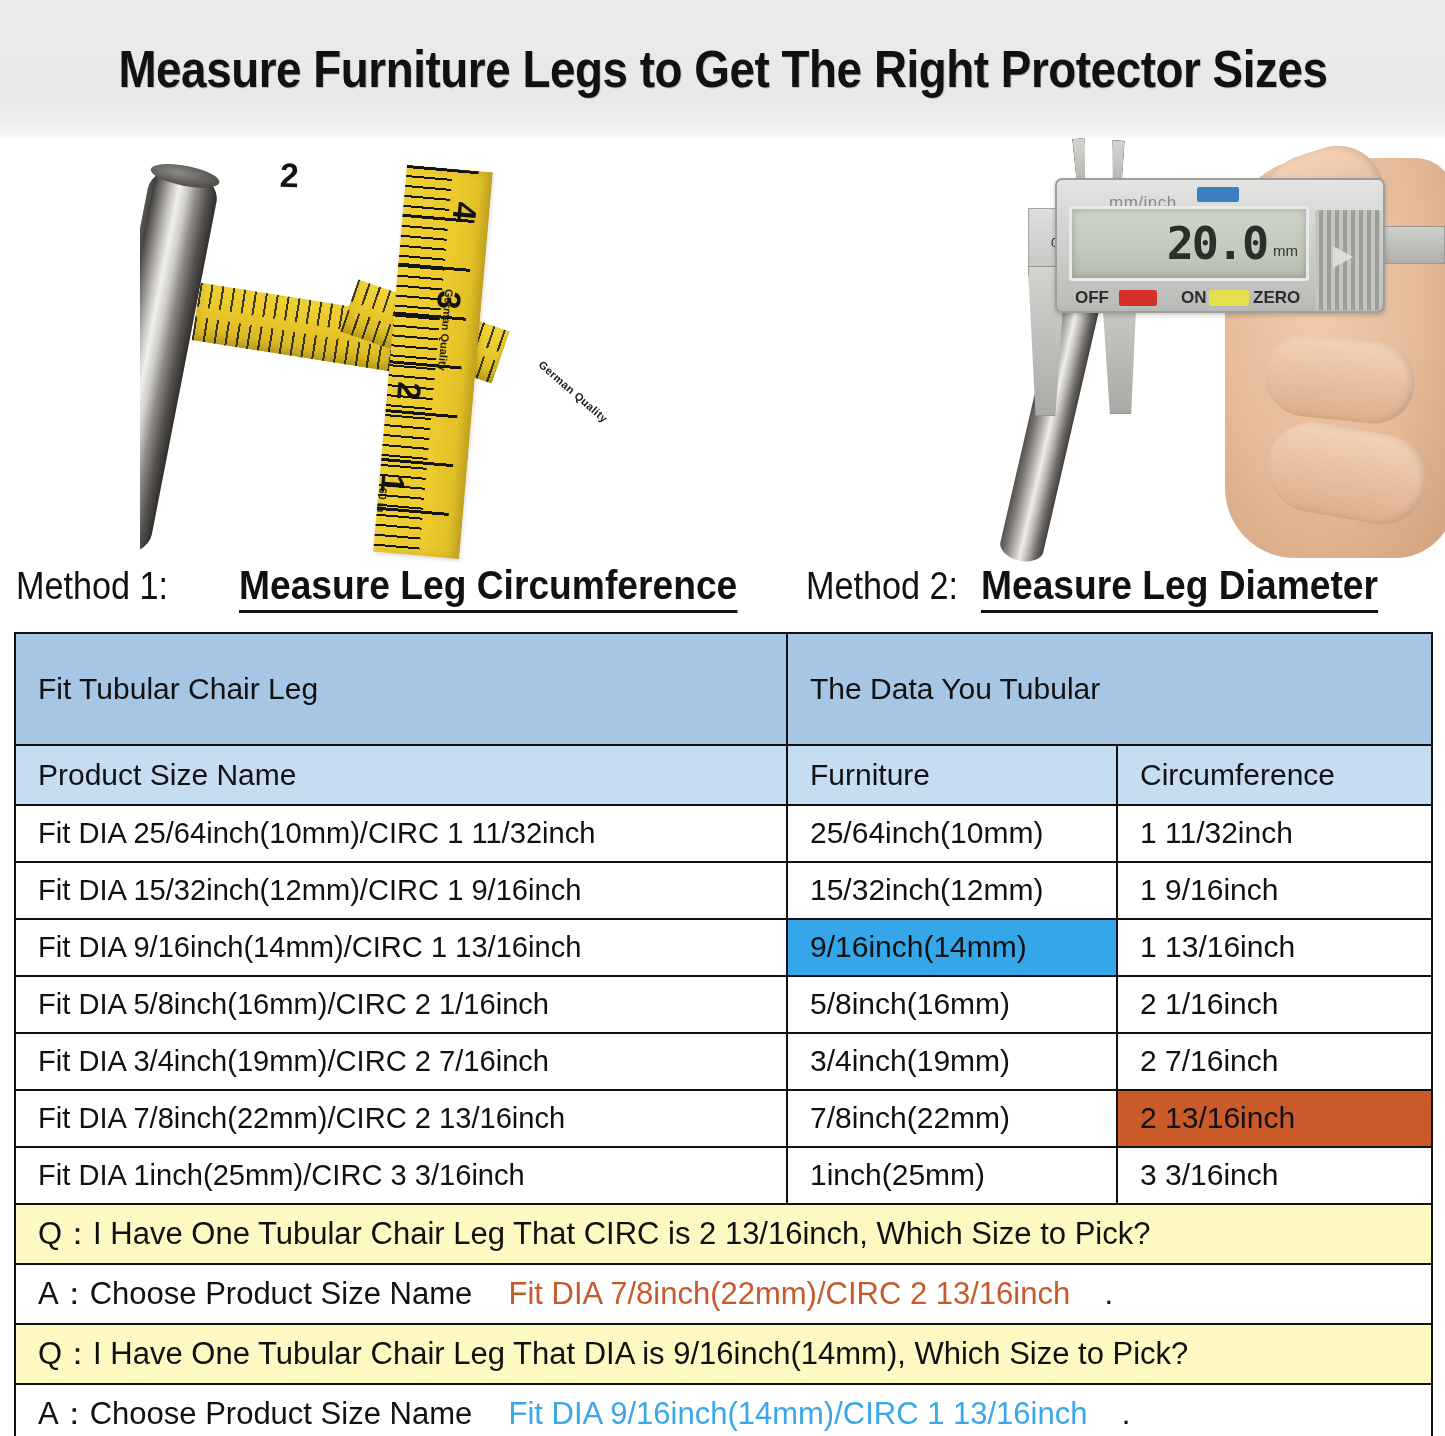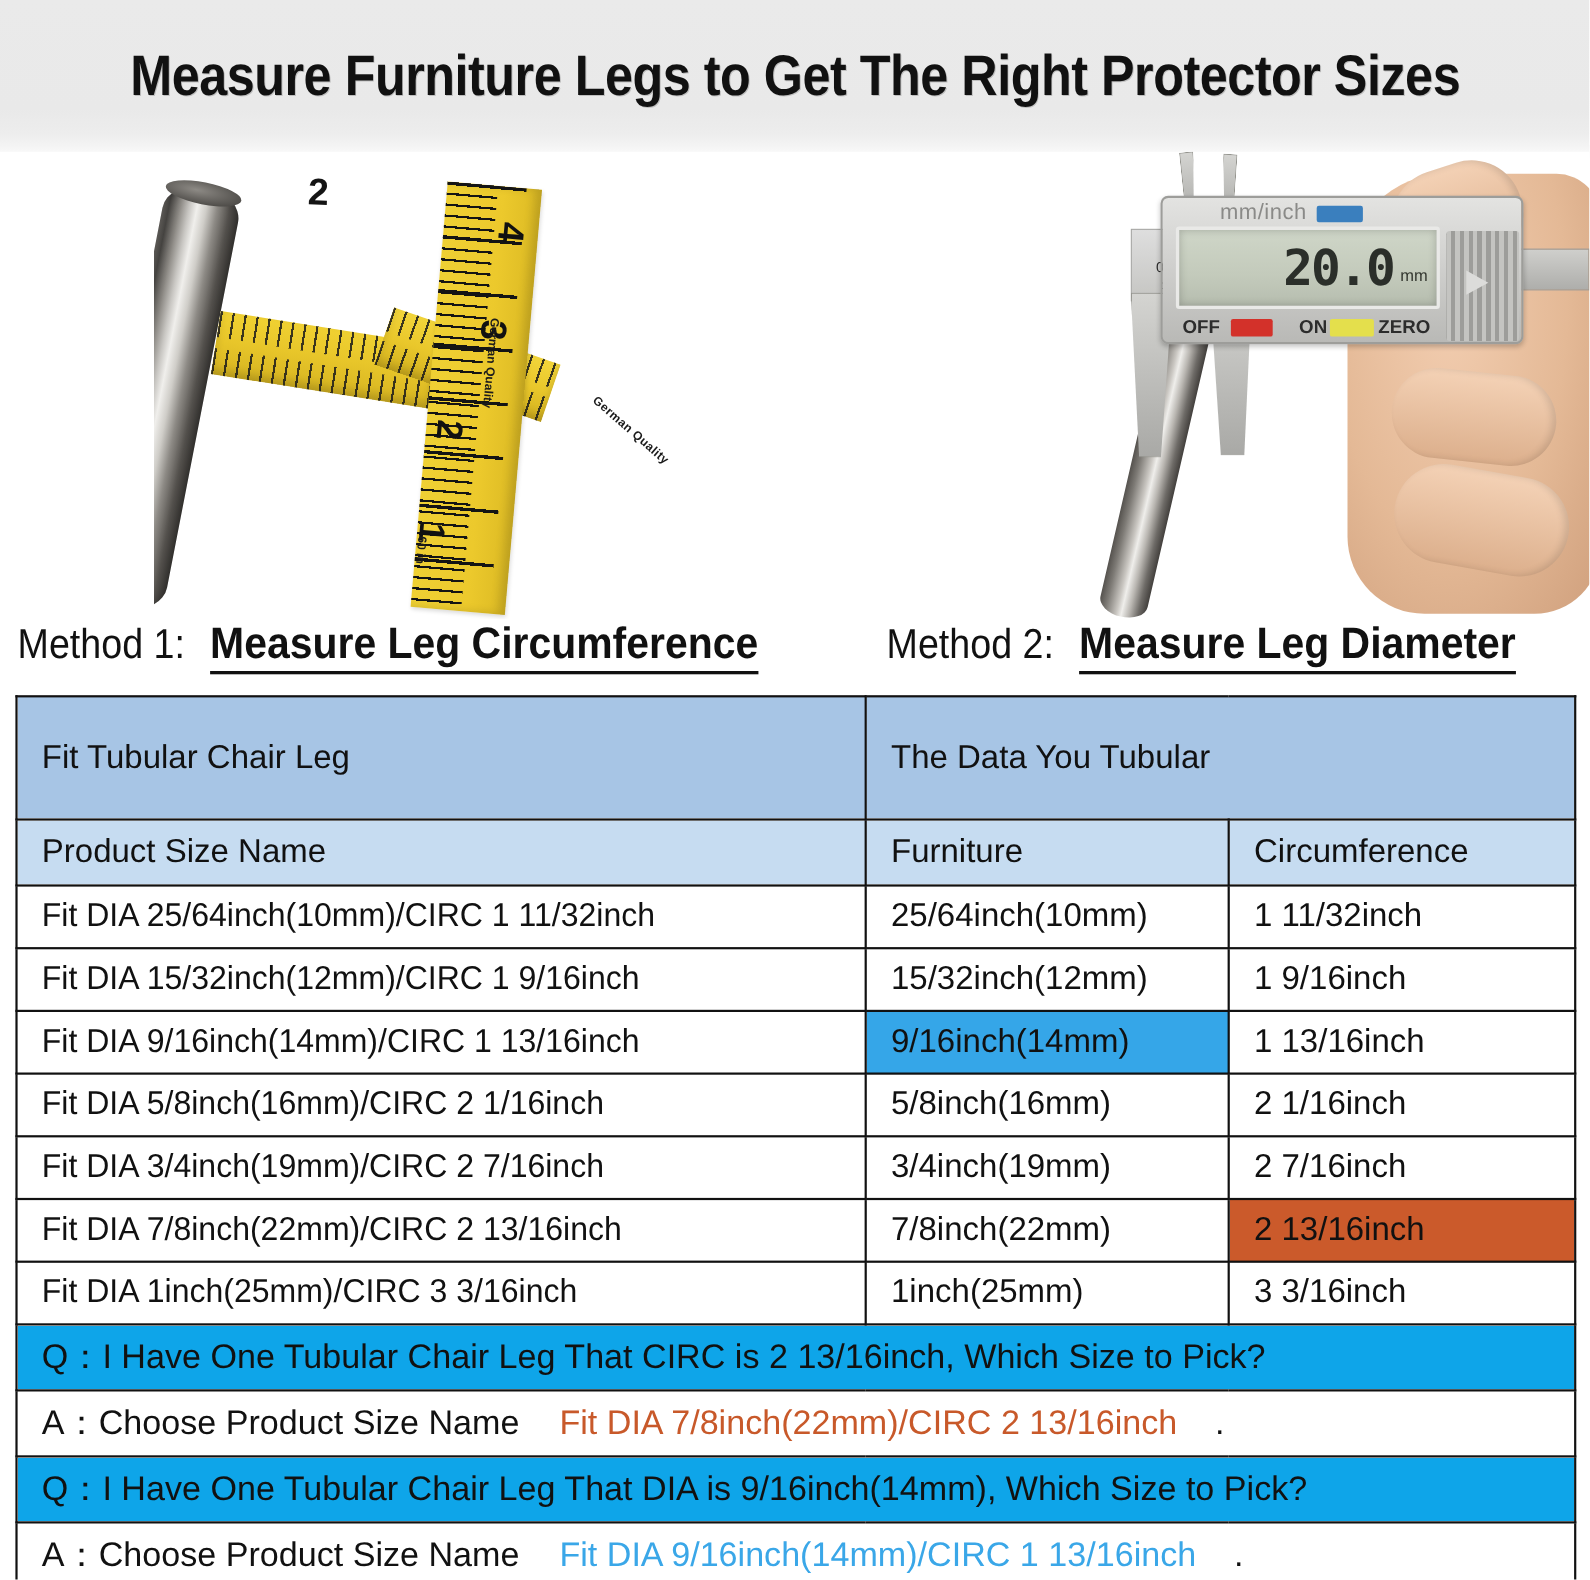--- a/index.html
+++ b/index.html
@@ -114,21 +114,21 @@
   .f2{ right:30px; top:200px; width:150px; height:82px; transform:rotate(6deg); }
   .f3{ right:18px; top:290px; width:160px; height:90px; transform:rotate(10deg); }
 
   .cal-body{
     position:absolute; left:55px; top:40px; width:330px; height:135px;
     background:linear-gradient(180deg,#e3e3e1 0%,#cfcfcd 48%,#b9b9b6 100%);
     border:2px solid #9d9d9a; border-radius:7px;
     box-shadow:0 2px 5px rgba(0,0,0,.22);
   }
   .cal-mmlabel{
-    position:absolute; left:52px; top:2px; font-size:20px; color:#8a8a88; letter-spacing:.5px;
+    position:absolute; left:52px; top:13px; font-size:17px; color:#8a8a88; letter-spacing:.5px;
   }
   .cal-bluebtn{
     position:absolute; left:140px; top:7px; width:42px; height:15px;
     background:#3a7fbe; border-radius:2px;
   }
   .lcd{
     position:absolute; left:12px; top:26px; width:240px; height:75px;
     background:linear-gradient(180deg,#cfd6c8 0%,#c3cabb 60%,#b6bdaf 100%);
     border:3px solid #e9e9e7; border-radius:3px;
     box-shadow:inset 0 0 8px rgba(0,0,0,.22);
@@ -178,21 +178,21 @@
     background:linear-gradient(90deg,#55524e 0%,#7d7a75 16%,#cac7c2 40%,#efeeeb 50%,#b9b6b1 66%,#6e6b67 84%,#423f3c 100%);
   }
   .cal-rail{
     position:absolute; left:380px; top:88px; width:65px; height:38px;
     background:linear-gradient(180deg,#cfcfcc,#aeaeab); border:1px solid #9a9a97;
   }
 
   
   .methods{ position:absolute; left:0; top:563px; width:1445px; height:62px; }
   .method{ position:absolute; display:flex; align-items:baseline; white-space:nowrap; }
-  .m1{ left:16px; top:0; }
+  .m1{ left:16px; top:0;gap:48px; }
   .m2{ left:806px; top:0; }
   .m-pre{ font-size:38px; color:#111; transform:scaleX(.9); transform-origin:0 50%; }
   .m-strong{
     font-size:40px; font-weight:700; color:#111;
     border-bottom:3px solid #111; padding-bottom:2px; margin-left:6px;
     transform:scaleX(.93); transform-origin:0 50%;
   }
 
   
   .tbl{
@@ -205,21 +205,21 @@
   }
   .c1{ width:772px; }
   .c2{ width:330px; }
   .c3{ width:315px; }
 
   .hdr-a{ background:#a7c5e5; font-size:40px; height:112px; }
   .hdr-b{ background:#c6dcf1; font-size:36px; height:60px; }
   .row td{ height:57px; }
   .hl-blue{ background:#35a6e8; }
   .hl-orange{ background:#cb5a2b; }
-  .qrow td{ background:#0ea5e9; font-size:31px; height:60px; }
+  .qrow td{ background:#fef9c3; font-size:31px; height:60px; }
   .arow td{ height:60px; }
 
   .a-label{ font-size:31px; }
   .a-ans{ margin-left:28px; font-size:31px; }
   .a-ans.orange{ color:#c8592a; }
   .a-ans.blue{ color:#3aa7e8; }
   .a-dot{ margin-left:26px; font-size:31px; color:#111; }
   .cell-narrow{ display:inline-block; transform:scaleX(.97); transform-origin:0 50%; }
 </style>
 </head>

